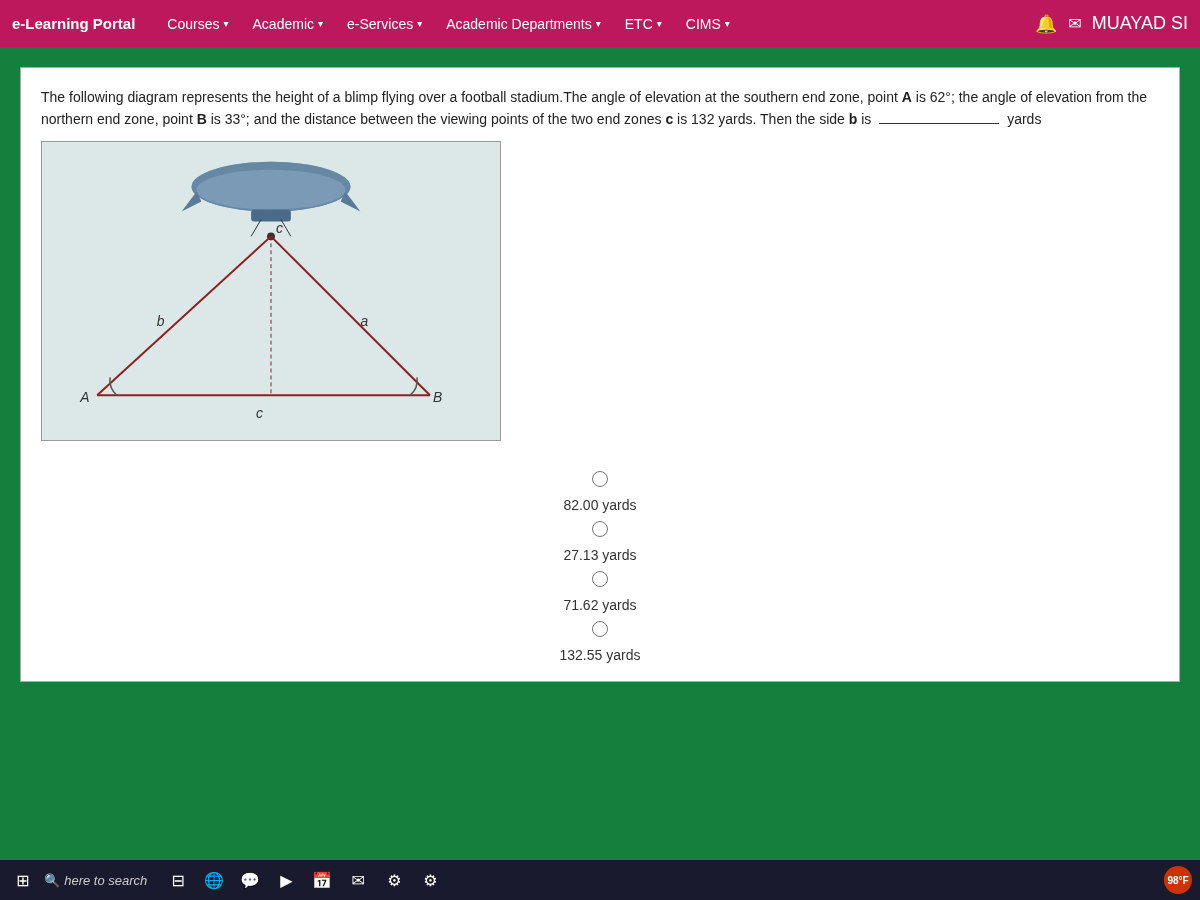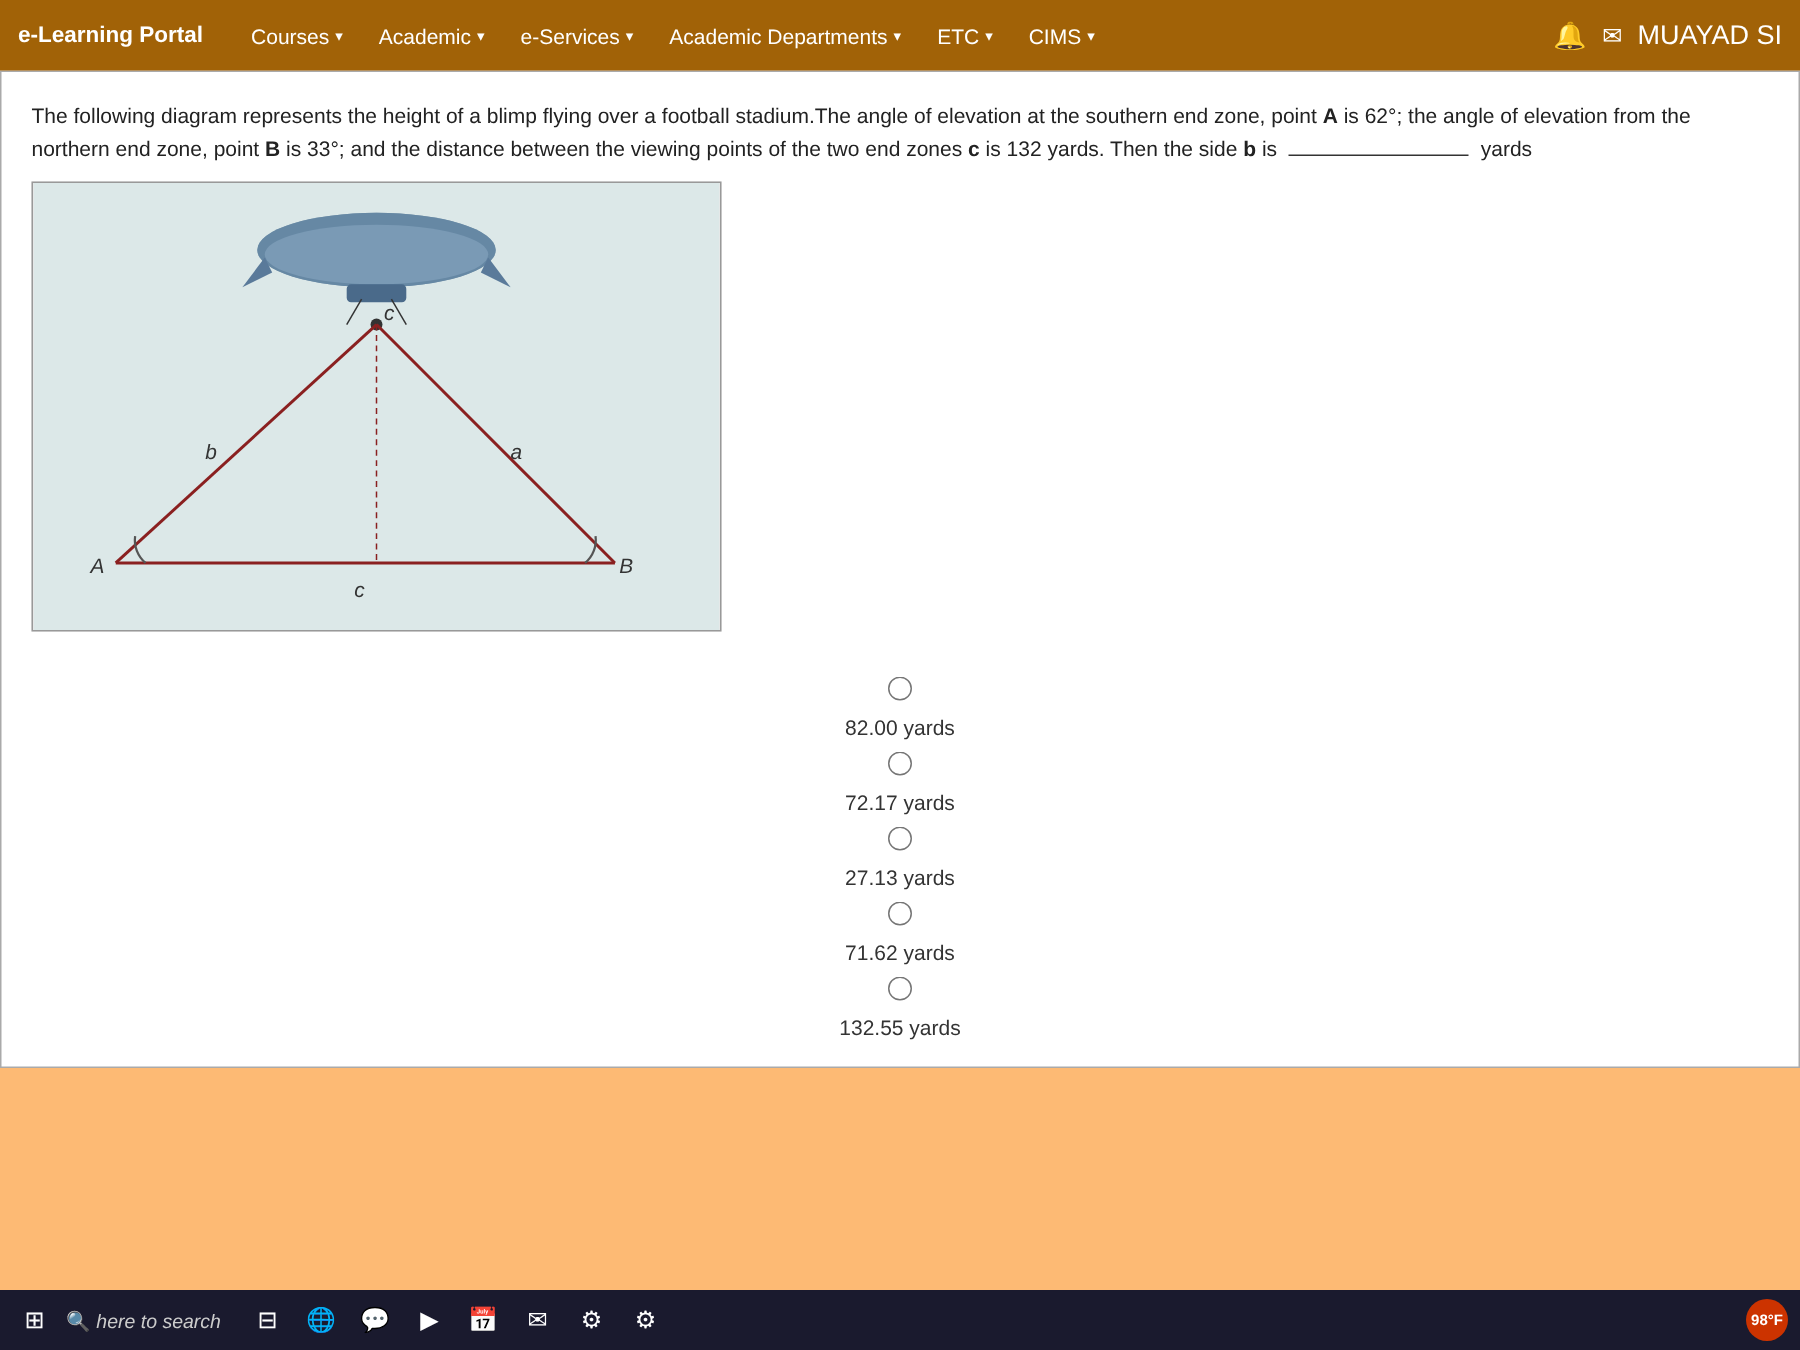--- a/index.html
+++ b/index.html
@@ -2,21 +2,21 @@
 <html><head>
   <meta charset="utf-8">
   <style>
     * { margin: 0; padding: 0; box-sizing: border-box; }
     body { font-family: Arial, sans-serif; background: #c8c8c8; width: 1200px; height: 900px; overflow: hidden; }
 
     
     .navbar {
       display: flex;
       align-items: center;
-      background: #a16207;
+      background: #be185d;
       height: 47px;
       padding: 16px 12px;
       color: white;
       font-size: 14px;
       position: relative;
     }
     .navbar-brand {
       font-weight: bold;
       color: white;
       margin-right: 20px;
@@ -41,21 +41,22 @@
       display: flex;
       align-items: center;
       gap: 10px;
     }
     .bell-icon { font-size: 18px; cursor: pointer; }
     .msg-icon { font-size: 16px; cursor: pointer; }
     .user-name { color: white; font-size: 18px; }
 
     
     .main-content {
-      background: #fdba74;
+      background: #15803d;
+      padding: 20px;
       min-height: calc(900px - 47px - 40px);
     }
 
     
     .question-card {
       background: white;
       border: 1px solid #aaa;
       padding: 18px 20px;
       margin-bottom: 0;
     }
@@ -262,24 +263,20 @@
         <path d="M 75,255 A 20,20 0 0,1 68,237" fill="none" stroke="#555" stroke-width="1.5"></path>
 
         <path d="M 370,255 A 20,20 0 0,0 377,237" fill="none" stroke="#555" stroke-width="1.5"></path>
       </svg>
     </div>
 
     <div class="options-section">
       <div class="option-item">
         <input type="radio" name="answer" value="82.00" style="">
         <span>82.00 yards</span>
-      </div>
-      <div class="option-item">
-        <input type="radio" name="answer" value="72.17" style="">
-        <span>72.17 yards</span>
       </div>
       <div class="option-item">
         <input type="radio" name="answer" value="27.13" style="">
         <span>27.13 yards</span>
       </div>
       <div class="option-item">
         <input type="radio" name="answer" value="71.62" style="">
         <span>71.62 yards</span>
       </div>
       <div class="option-item">

